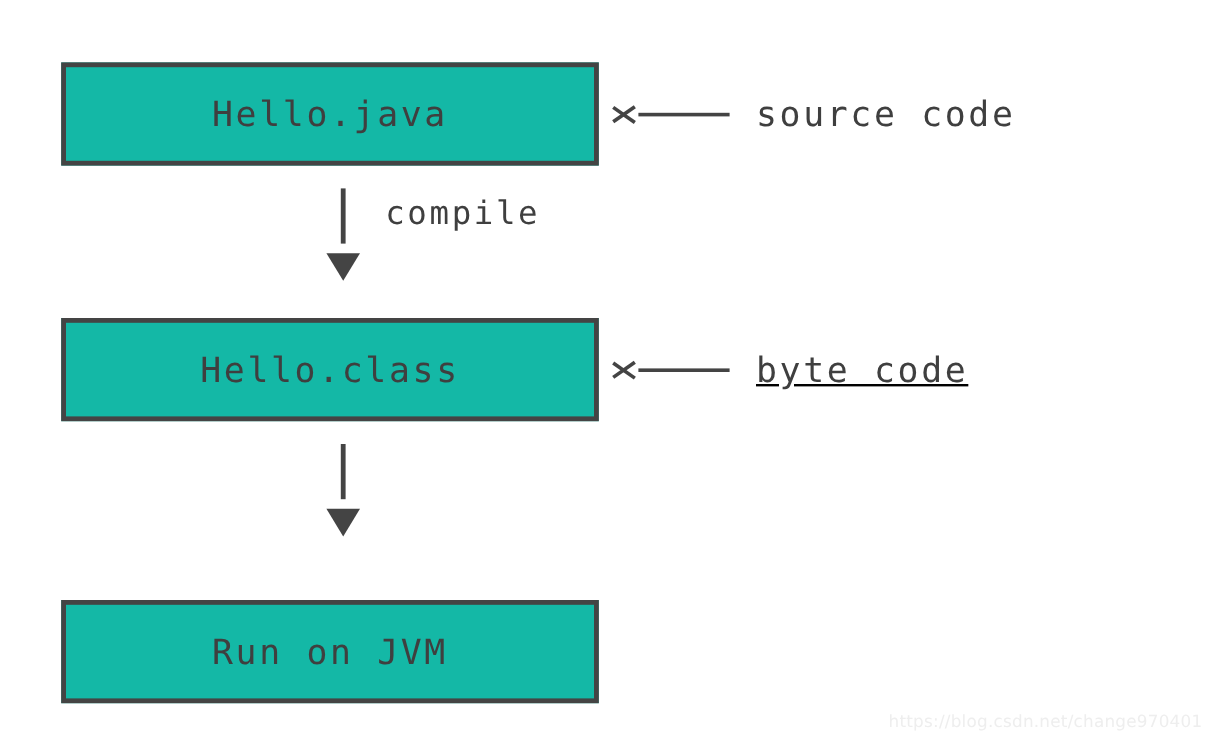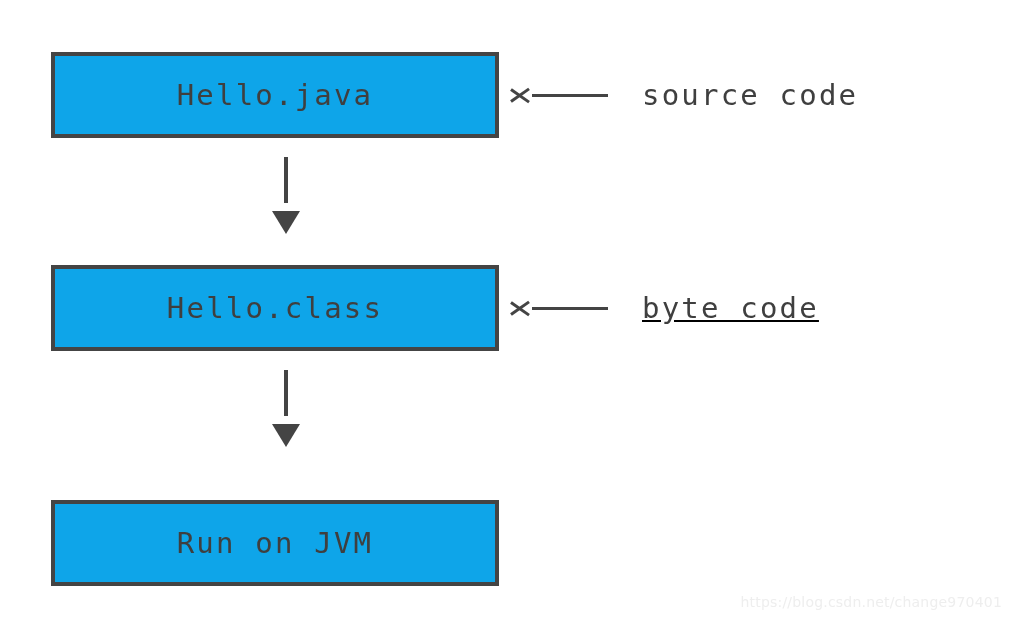--- a/index.html
+++ b/index.html
@@ -21,21 +21,21 @@
     top: 0;
     width: 1010px;
     height: 620px;
   }
 
   
   .node-box {
     position: absolute;
     box-sizing: border-box;
     border: 4px solid #444444;
-    background: #0ea5e9;
+    background: #14b8a6;
     display: flex;
     align-items: center;
     justify-content: center;
   }
   .node-label {
     font-family: "DejaVu Sans Mono", "Liberation Mono", monospace;
     font-size: 29px;
     letter-spacing: 2.2px;
     color: #3f3f3f;
     white-space: pre;
@@ -124,21 +124,21 @@
     flex: none;
     margin-left: 1px;
   }
   .callout .callout-text {
     font-family: "DejaVu Sans Mono", "Liberation Mono", monospace;
     font-size: 29px;
     letter-spacing: 2.2px;
     color: #3f3f3f;
     white-space: pre;
     line-height: 1;
-    margin-left: 34px;
+    margin-left: 22px;
   }
   #callout-source-code { left: 511px; top: 75px; }
   #callout-byte-code   { left: 511px; top: 288px; text-decoration: underline; }
 
   
   #watermark {
     position: absolute;
     right: 8px;
     bottom: 10px;
     font-family: "DejaVu Sans", "Liberation Sans", sans-serif;
@@ -161,20 +161,21 @@
   <div class="callout" id="callout-source-code">
     <span class="arrow-head-left"></span>
     <span class="arrow-shaft-h"></span>
     <span class="callout-text">source code</span>
   </div>
 
   <div class="flow-arrow" id="arrow-compile">
     <span class="shaft"></span>
     <span class="head"></span>
   </div>
+  <span class="flow-label" id="label-compile">compile</span>
 
   <div class="node-box" id="box-hello-class">
     <span class="node-label">Hello.class</span>
   </div>
 
   <div class="callout" id="callout-byte-code">
     <span class="arrow-head-left"></span>
     <span class="arrow-shaft-h"></span>
     <span class="callout-text">byte code</span>
   </div>

